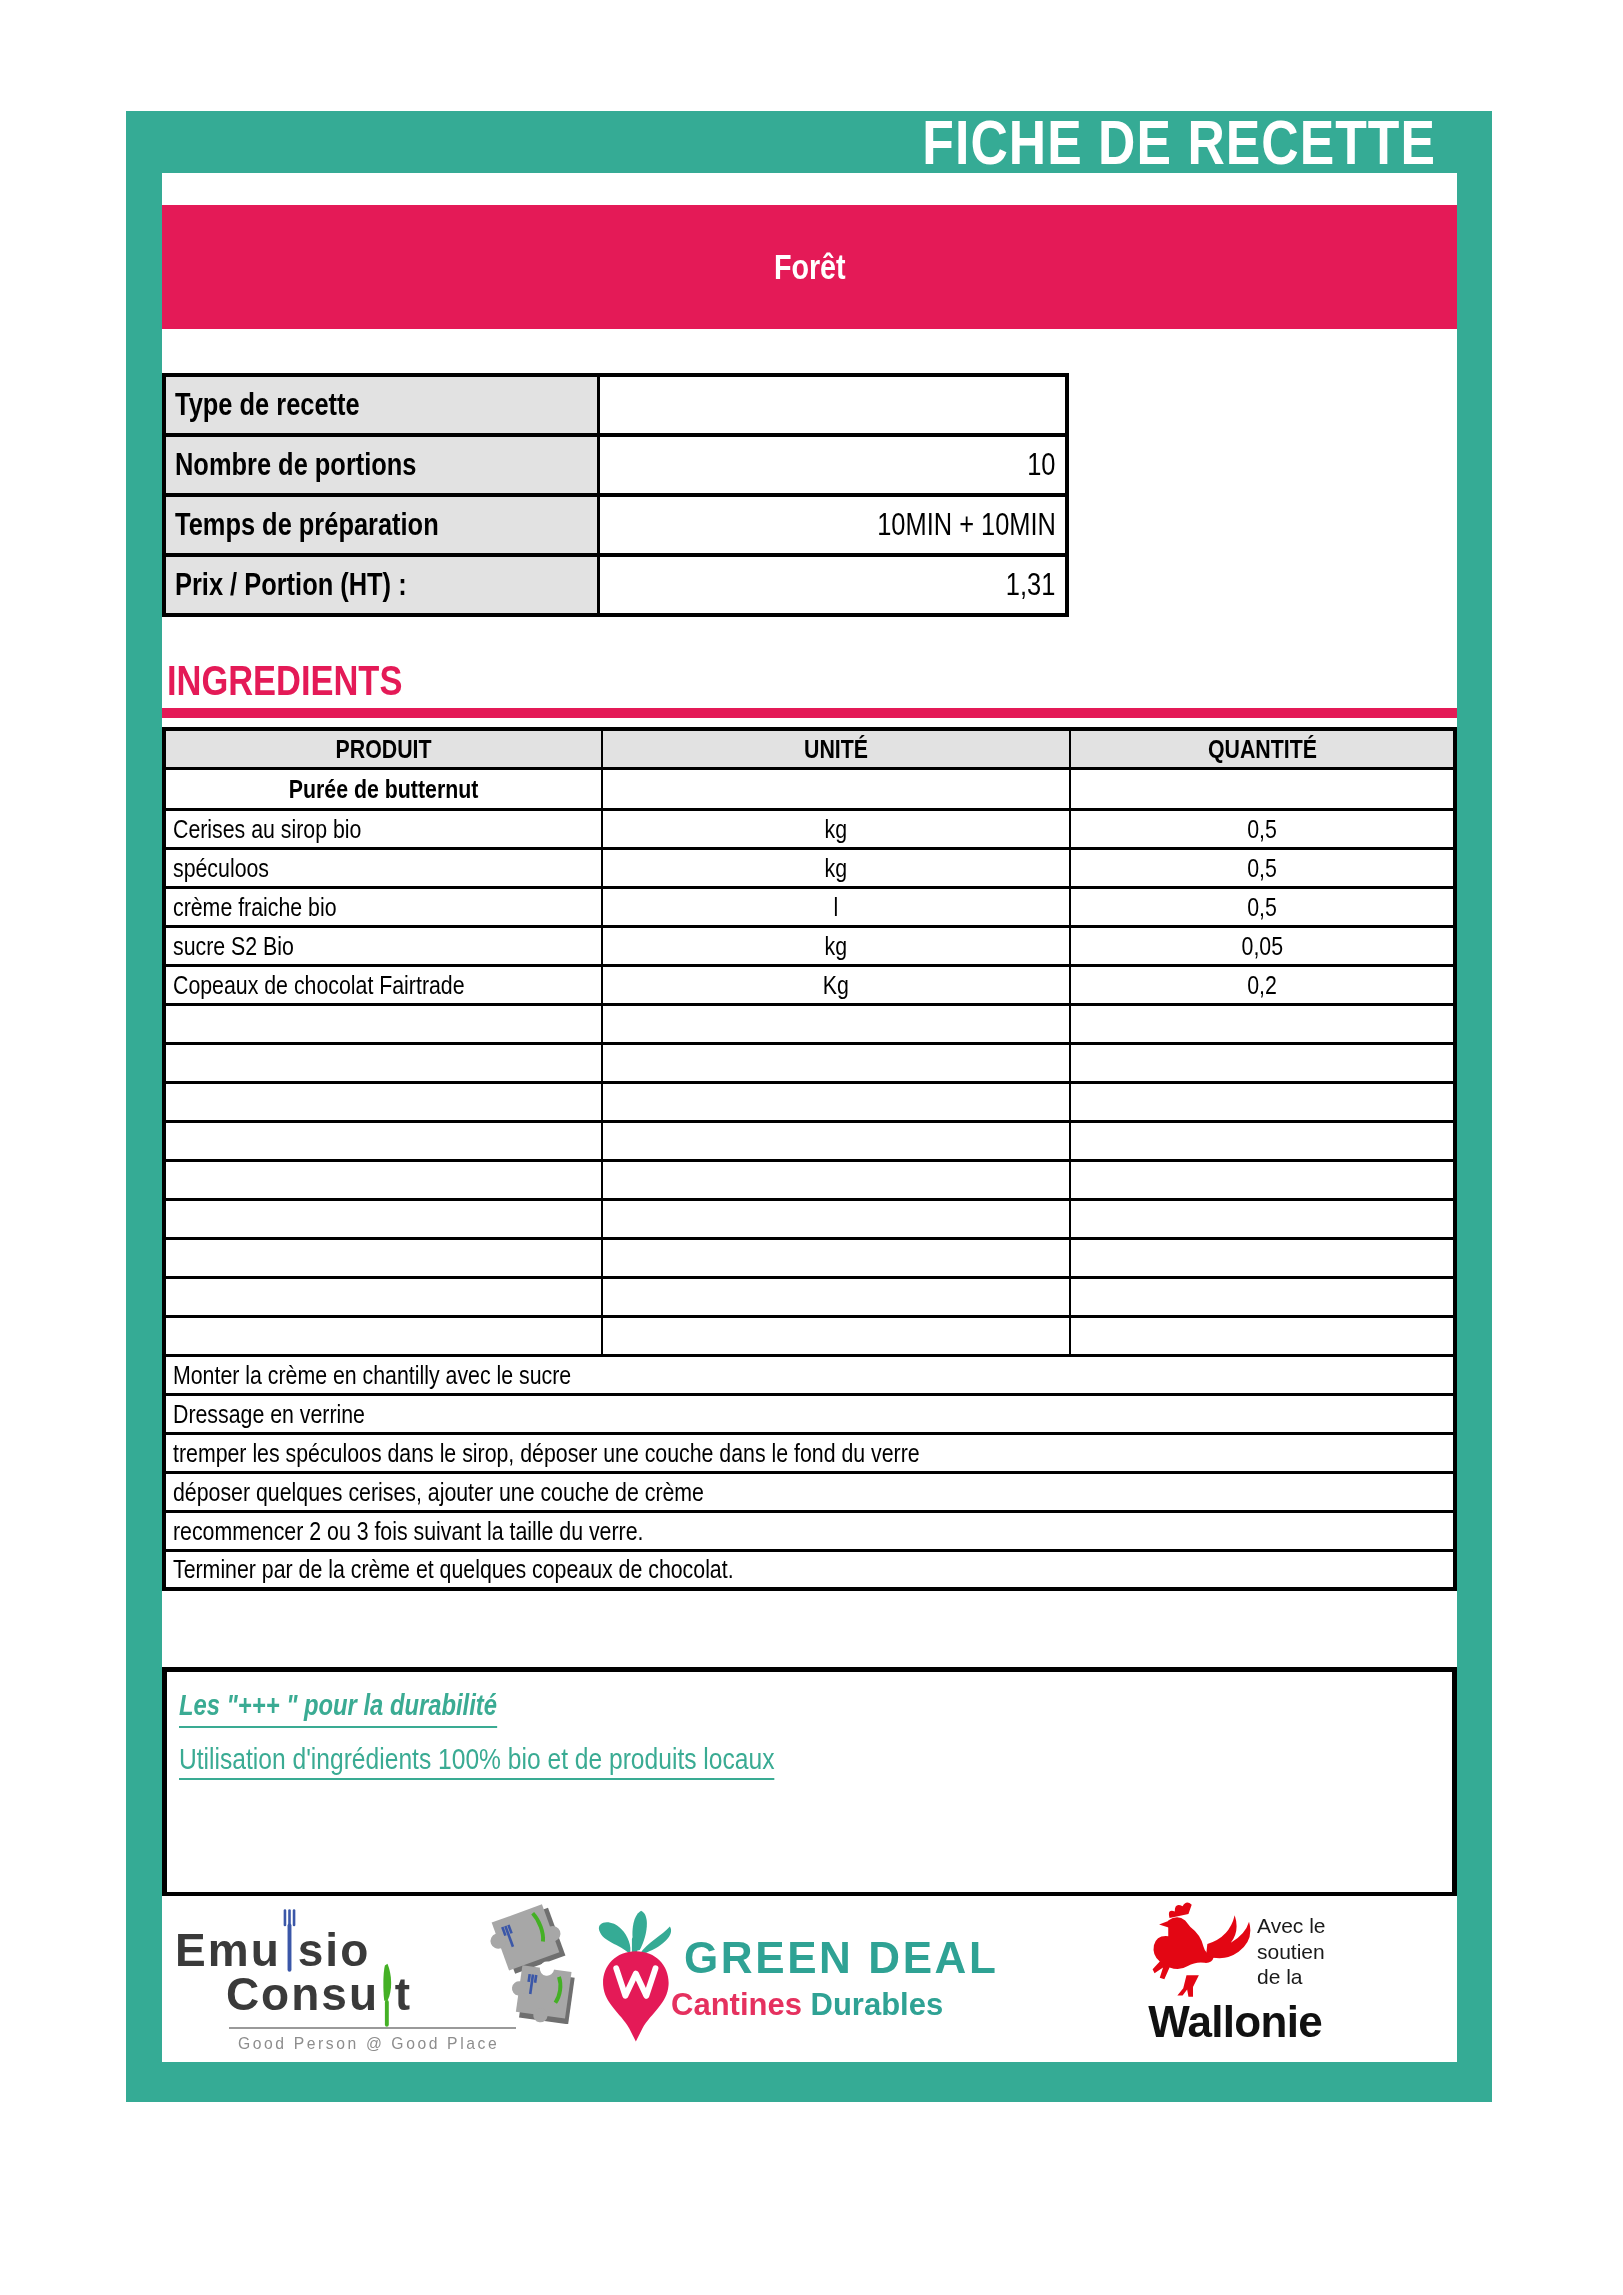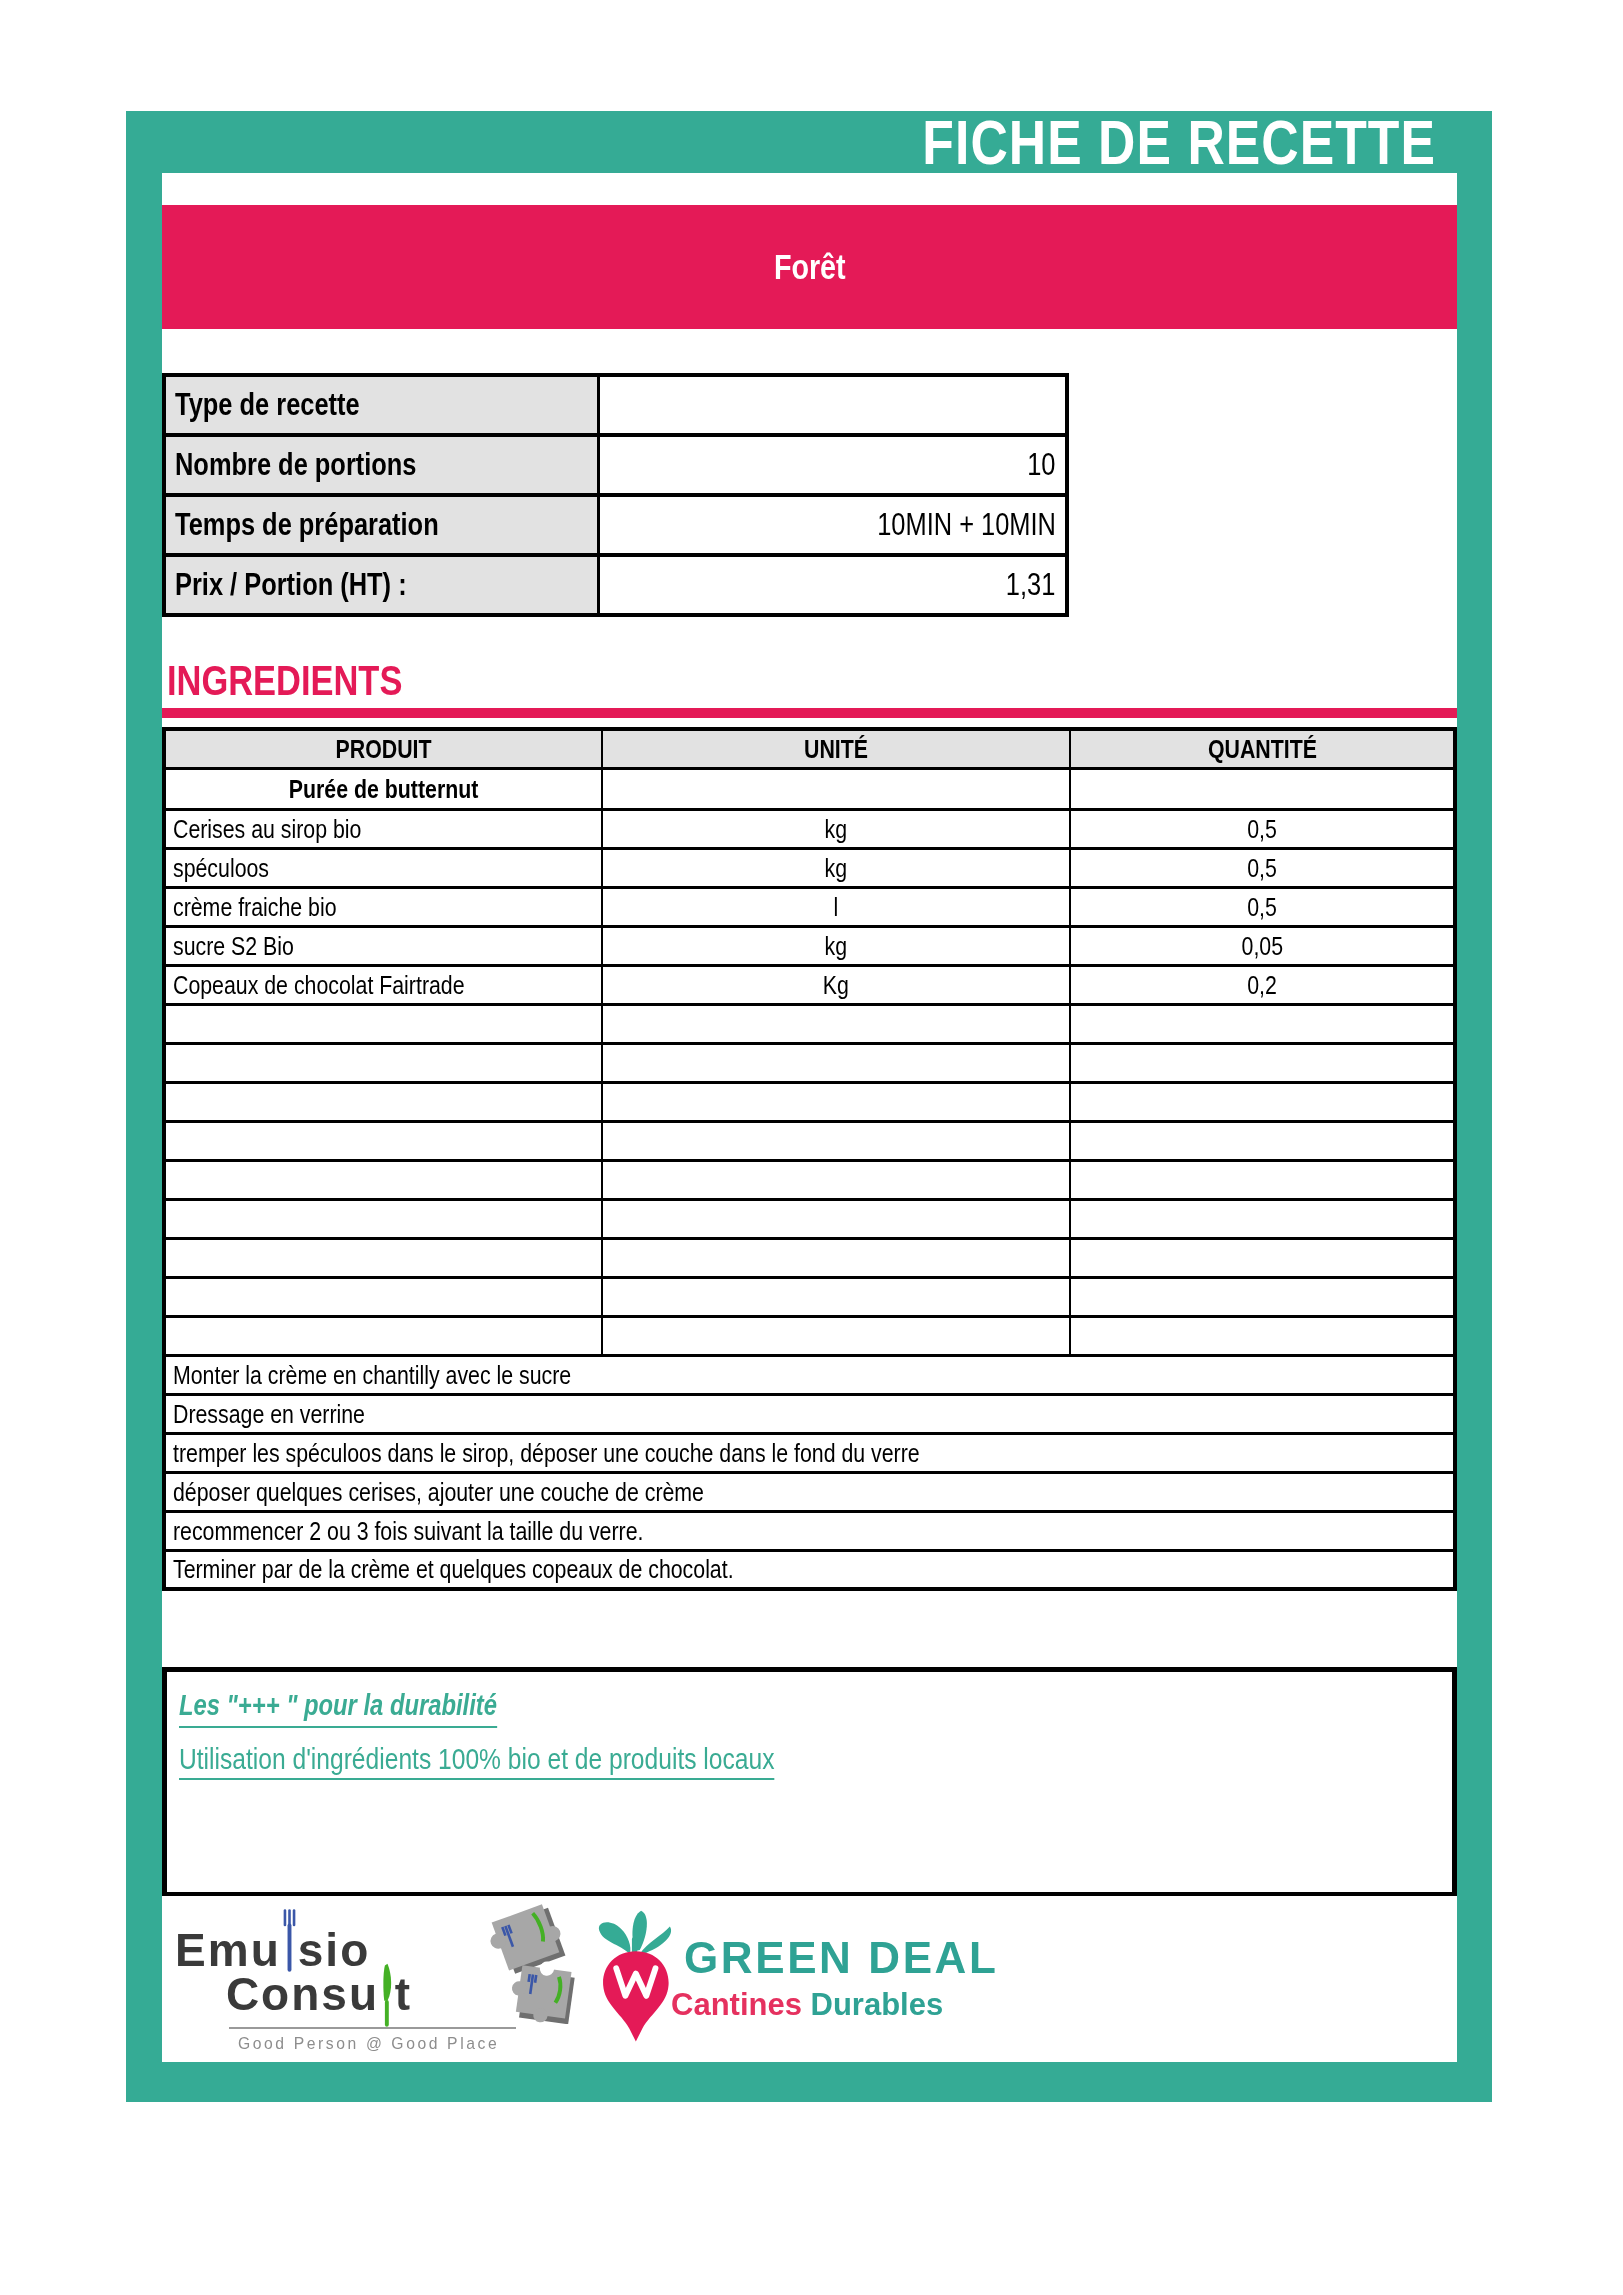--- a/index.html
+++ b/index.html
@@ -367,19 +367,36 @@
           <polyline points="34,92 48,134 64,100 80,134 94,92" fill="none" stroke="#ffffff" stroke-width="9" stroke-linecap="round" stroke-linejoin="round"></polyline>
         </svg>
         <div class="gd-title">GREEN DEAL</div>
         <div class="gd-sub">
           <span class="pink">Cantines</span>
           <span> </span>
           <span class="teal">Durables</span>
         </div>
       </div>
 
+      <div class="logo-wallonie">
+        <svg class="wa-rooster" width="101" height="95" viewBox="0 0 155 145">
+          <g fill="#e30613">
+            <path d="M30,24 q-4,-14 8,-10 q0,-14 12,-8 q6,-10 14,-2 l-5,14 z"></path>
+            <path d="M14,34 l16,-6 l2,12 z"></path>
+            <path d="M28,28 q14,-10 26,0 l8,10 q16,12 20,30 q3,12 16,16 q-3,10 -14,9 q-14,-2 -26,5 q-13,8 -28,2 l-8,18 l-7,-2 l5,-16 l-13,9 l-3,-6 l11,-12 q-12,-10 -9,-25 q4,-16 22,-14 z"></path>
+            <path d="M88,64 q34,-10 42,-44 q8,24 -6,42 q22,-12 28,-32 q8,28 -16,46 q-22,16 -50,6 z"></path>
+            <path d="M56,112 l-5,20 l-9,11 h8 l7,-9 l2,11 h7 l0,-15 l9,-18 z"></path>
+          </g>
+        </svg>
+        <div class="wa-support">
+          <div>Avec le</div>
+          <div>soutien</div>
+          <div>de la</div>
+        </div>
+        <div class="wa-name">Wallonie</div>
+      </div>
 
     </div>
 
   </div>
 
 </div>
 
 
 </body></html>

